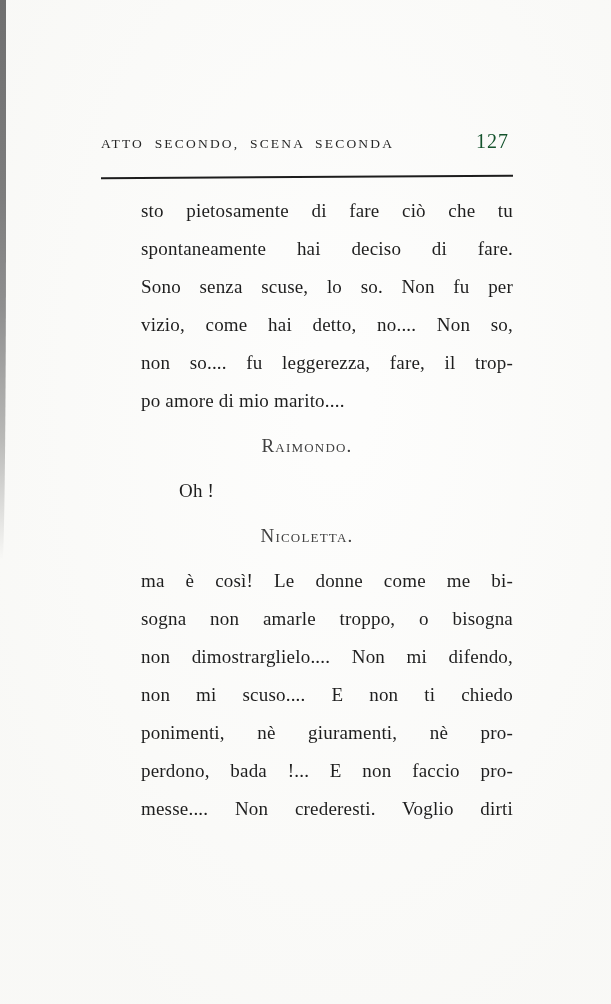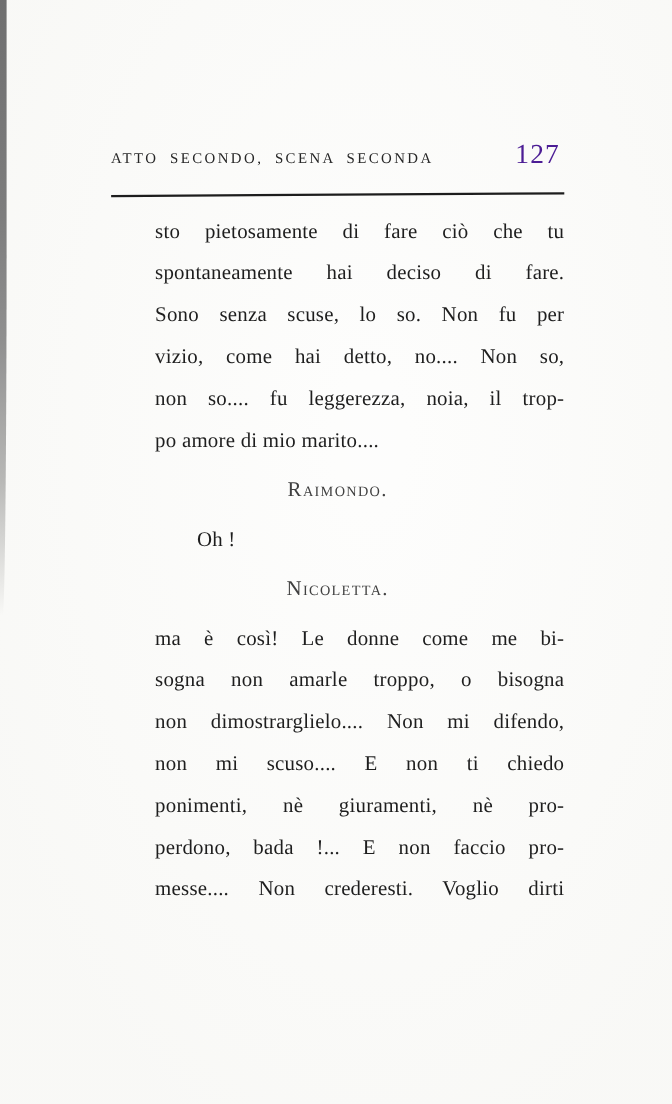--- a/index.html
+++ b/index.html
@@ -53,23 +53,23 @@
     text-align: left;
     font-size: 13.5px;
     letter-spacing: 2.2px;
     word-spacing: 5px;
     color: #262626;
   }
   .page-number {
     position: absolute;
     right: 4px;
     top: -3px;
-    font-size: 25px;
+    font-size: 20px;
     letter-spacing: 1px;
-    color: #4c1d95;
+    color: #14532d;
   }
   .head-rule {
     margin-top: 21px;
     height: 2px;
     background: #1d1d1d;
     transform: rotate(-0.35deg);
   }
   .body-text {
     margin-top: 0;
   }
@@ -113,21 +113,21 @@
     <div class="running-head">ATTO SECONDO, SCENA SECONDA</div>
     <div class="page-number">127</div>
   </div>
   <div class="head-rule"></div>
   <div class="body-text">
       <div class="paragraph">
         <div class="line">sto pietosamente di fare ciò che tu</div>
         <div class="line">spontaneamente hai deciso di fare.</div>
         <div class="line">Sono senza scuse, lo so. Non fu per</div>
         <div class="line">vizio, come hai detto, no.... Non so,</div>
-        <div class="line">non so.... fu leggerezza, noia, il trop-</div>
+        <div class="line">non so.... fu leggerezza, fare, il trop-</div>
         <div class="line no-fill">po amore di mio marito....</div>
       </div>
       <div class="speaker">Raimondo.</div>
       <div class="paragraph">
         <div class="line indent no-fill">Oh !</div>
       </div>
       <div class="speaker">Nicoletta.</div>
       <div class="paragraph">
         <div class="line">ma è così! Le donne come me bi-</div>
         <div class="line">sogna non amarle troppo, o bisogna</div>

